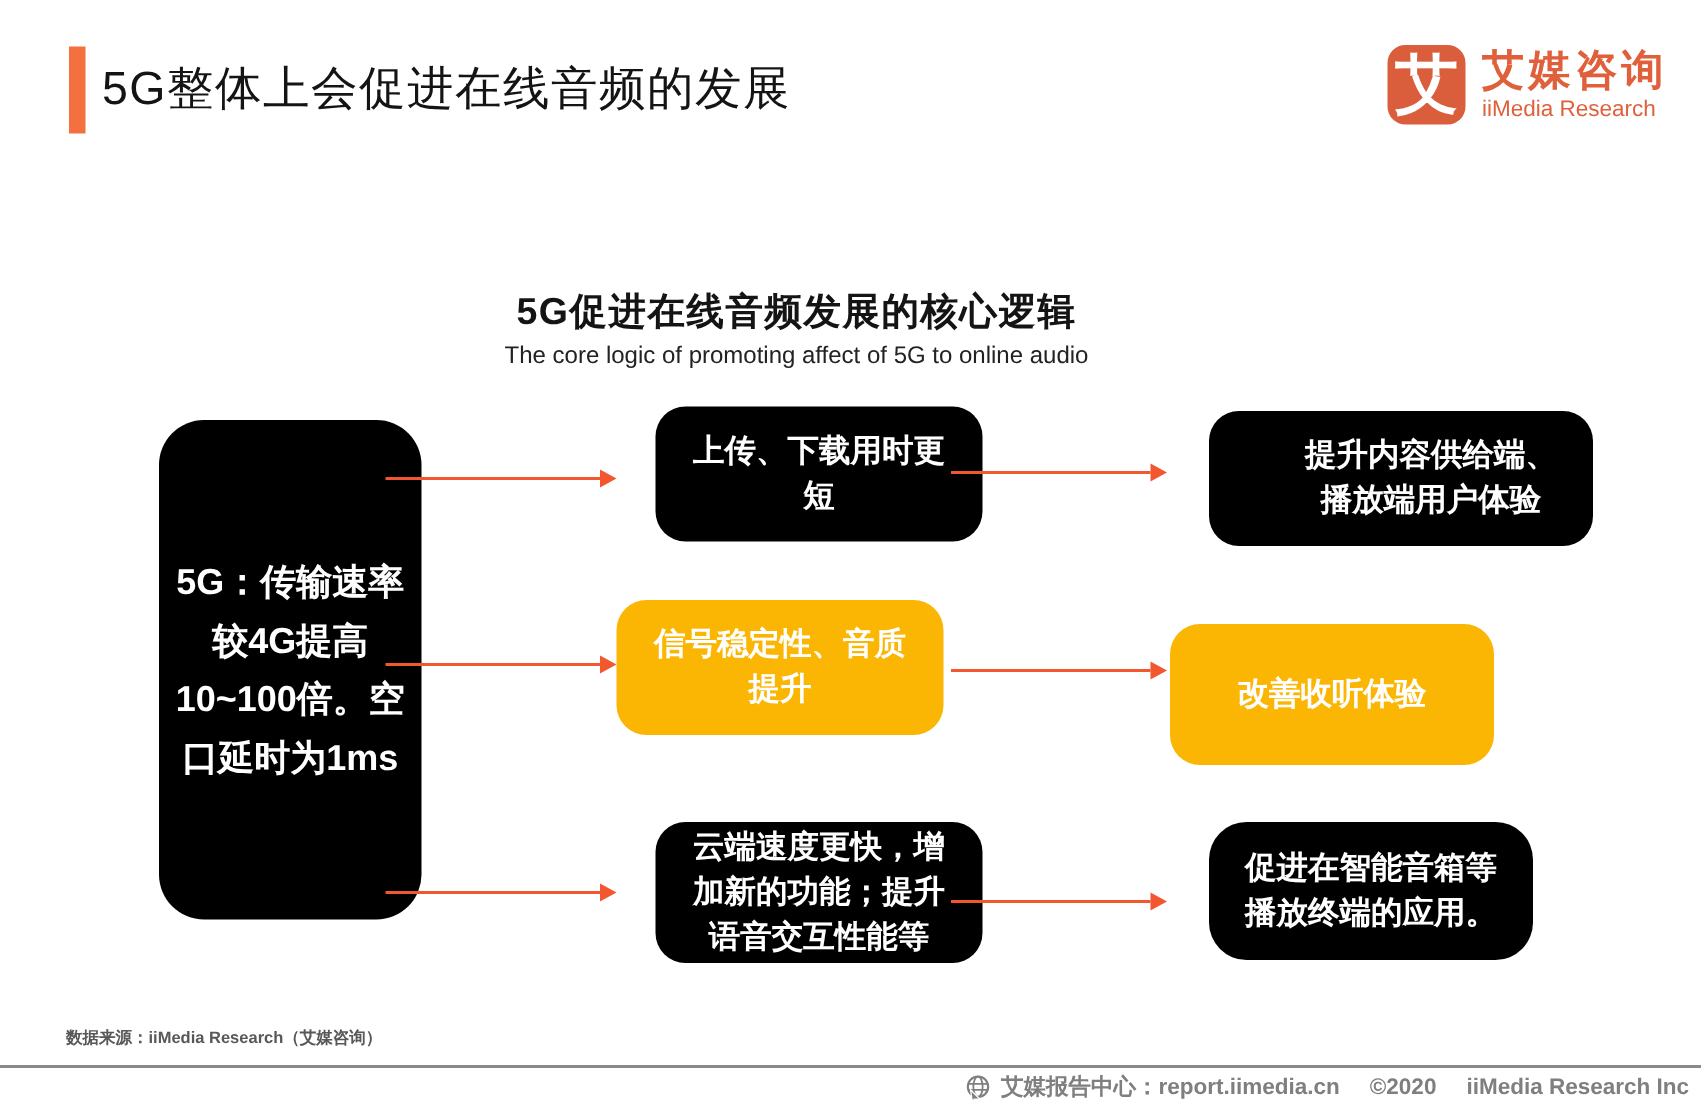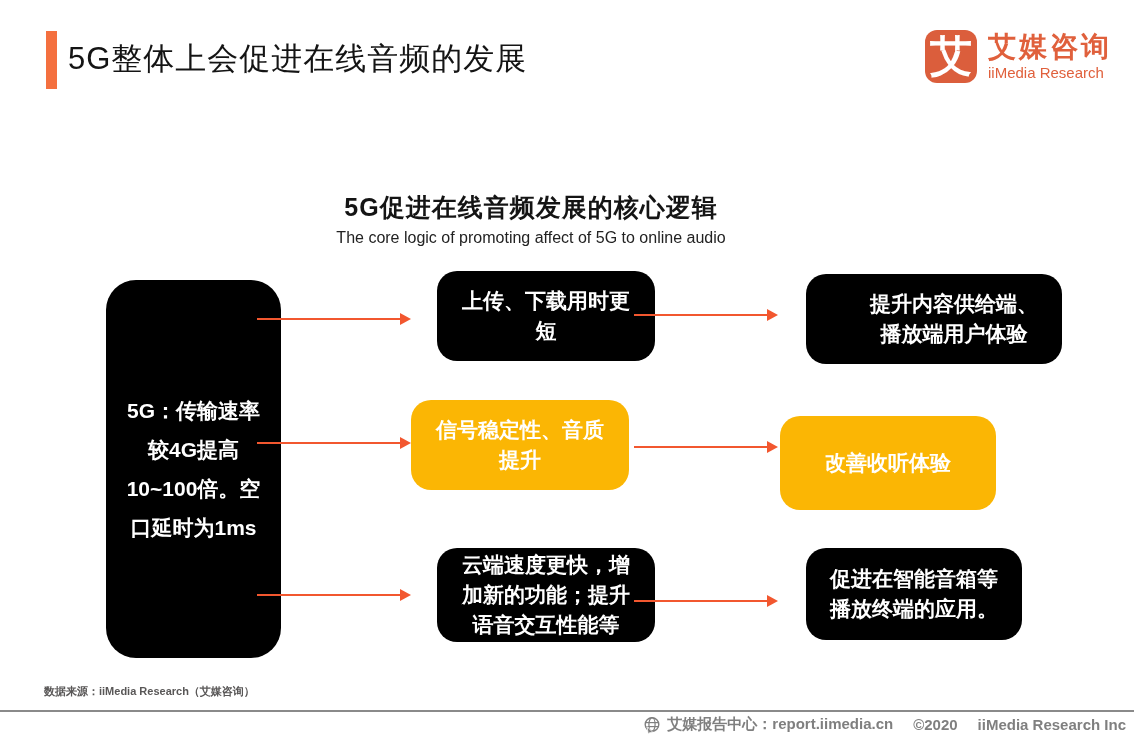--- a/index.html
+++ b/index.html
@@ -27,32 +27,32 @@
   .subtitle-cn{font-size:25px;font-weight:bold;color:#141414;letter-spacing:1px;}
   .subtitle-en{font-size:16px;color:#222222;margin-top:5px;}
   
   .node{
     position:absolute;display:flex;align-items:center;justify-content:center;
     color:#ffffff;font-weight:bold;text-align:center;white-space:pre-line;
   }
   .node.orange{background:#000000;margin-left:26px;}
   .node.yellow{background:#FBB604;}
   .node-source{
-    left:80px;top:280px;width:175px;height:378px;border-radius:30px;
-    font-size:21px;line-height:39px;
+    left:80px;top:280px;width:175px;height:333px;border-radius:30px;
+    font-size:24px;line-height:39px;
   }
   .node-mid,.node-right{font-size:21px;line-height:30px;border-radius:20px;}
   .node-mid{left:411px;width:218px;}
   .node-mid1{top:271px;height:90px;}
   .node-mid2{top:400px;height:90px;}
   .node-mid3{top:548px;height:94px;}
   .node-right{left:780px;width:216px;}
   .node-right1{top:274px;height:90px;padding-left:40px;}
   .node-right2{top:416px;height:94px;}
-  .node-right3{top:548px;height:92px;}
+  .node-right3{top:548px;height:92px;border-radius:25px;}
   
   .arrow{position:absolute;height:2px;background:#F2572F;}
   .arrow::after{
     content:"";position:absolute;right:-11px;top:-5px;width:0;height:0;
     border-left:11px solid #F2572F;border-top:6px solid transparent;border-bottom:6px solid transparent;
   }
   .arrow-l1{left:257px;top:318px;width:143px;}
   .arrow-l2{left:257px;top:442px;width:143px;}
   .arrow-l3{left:257px;top:594px;width:143px;}
   .arrow-r1{left:634px;top:314px;width:133px;}

